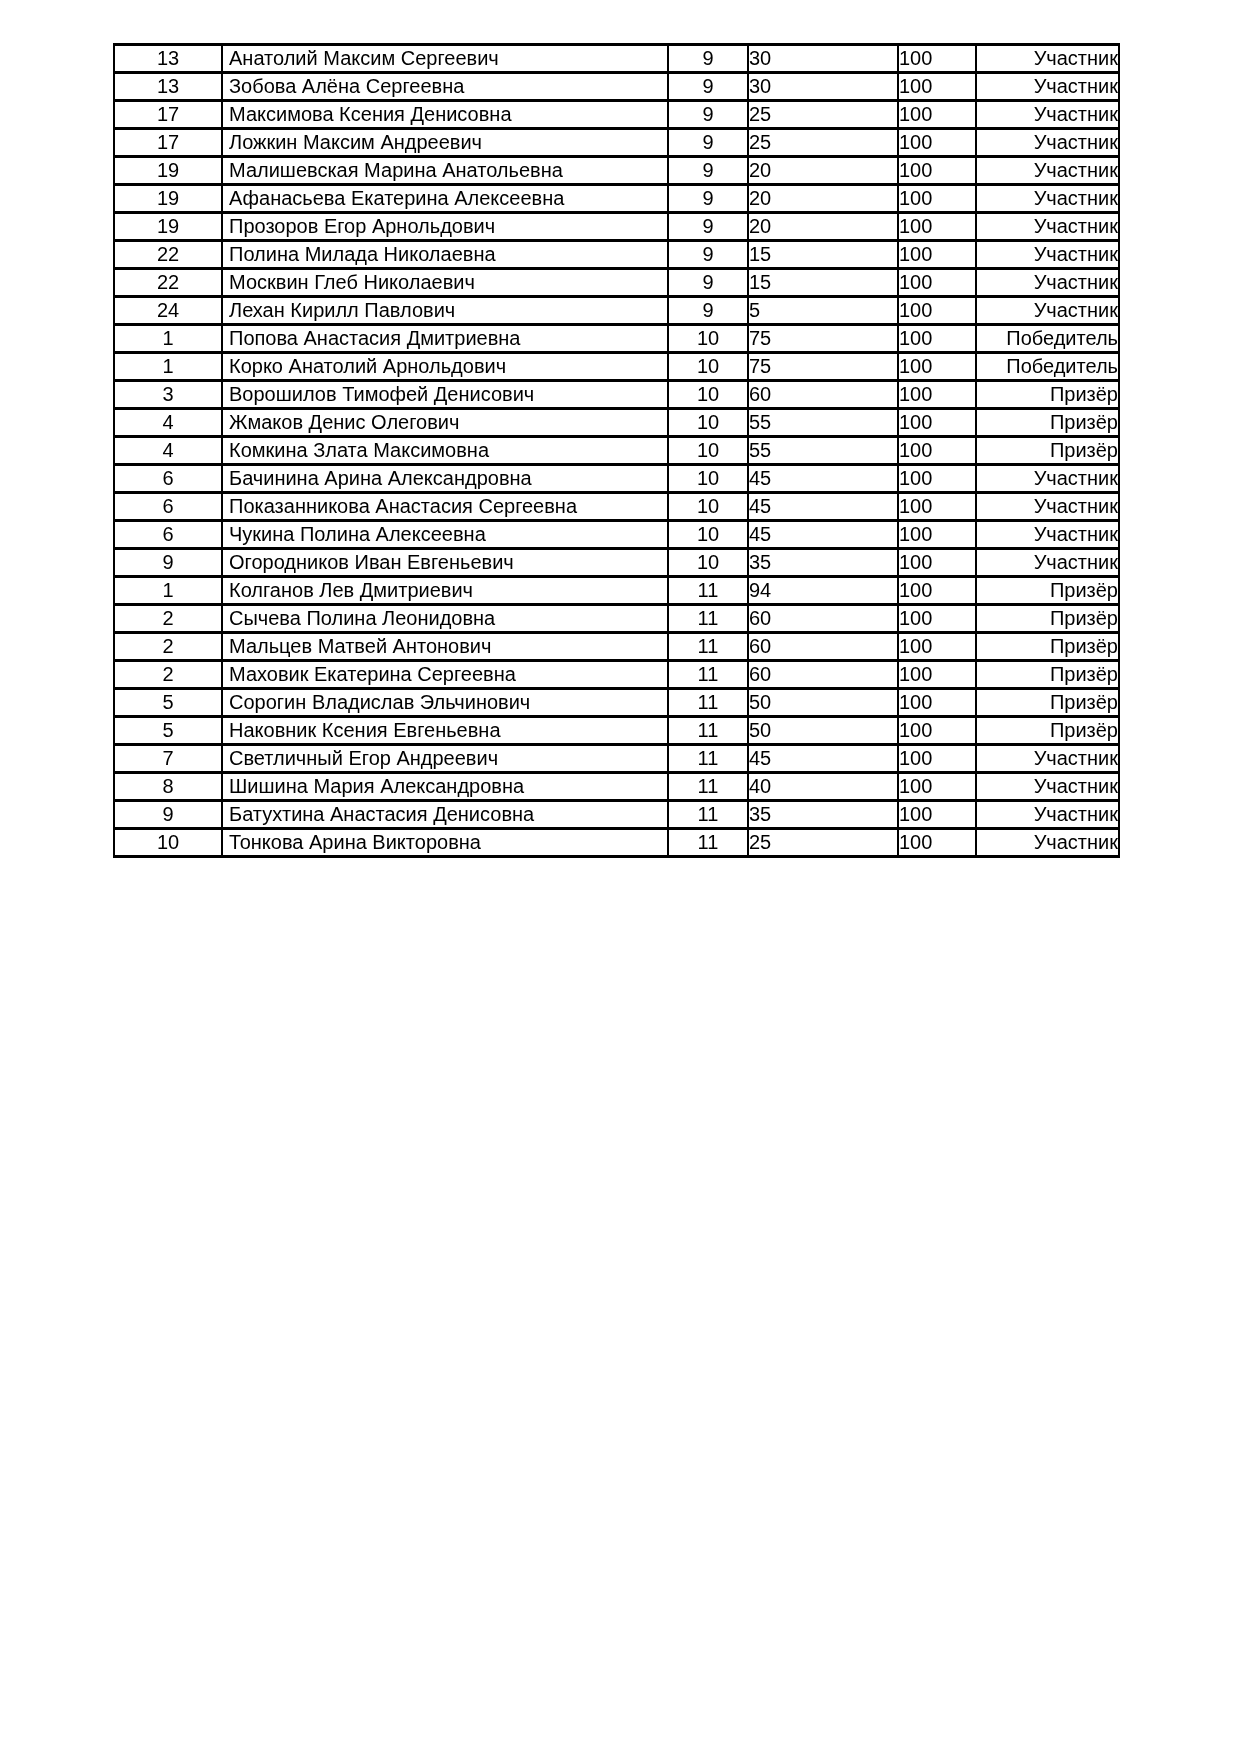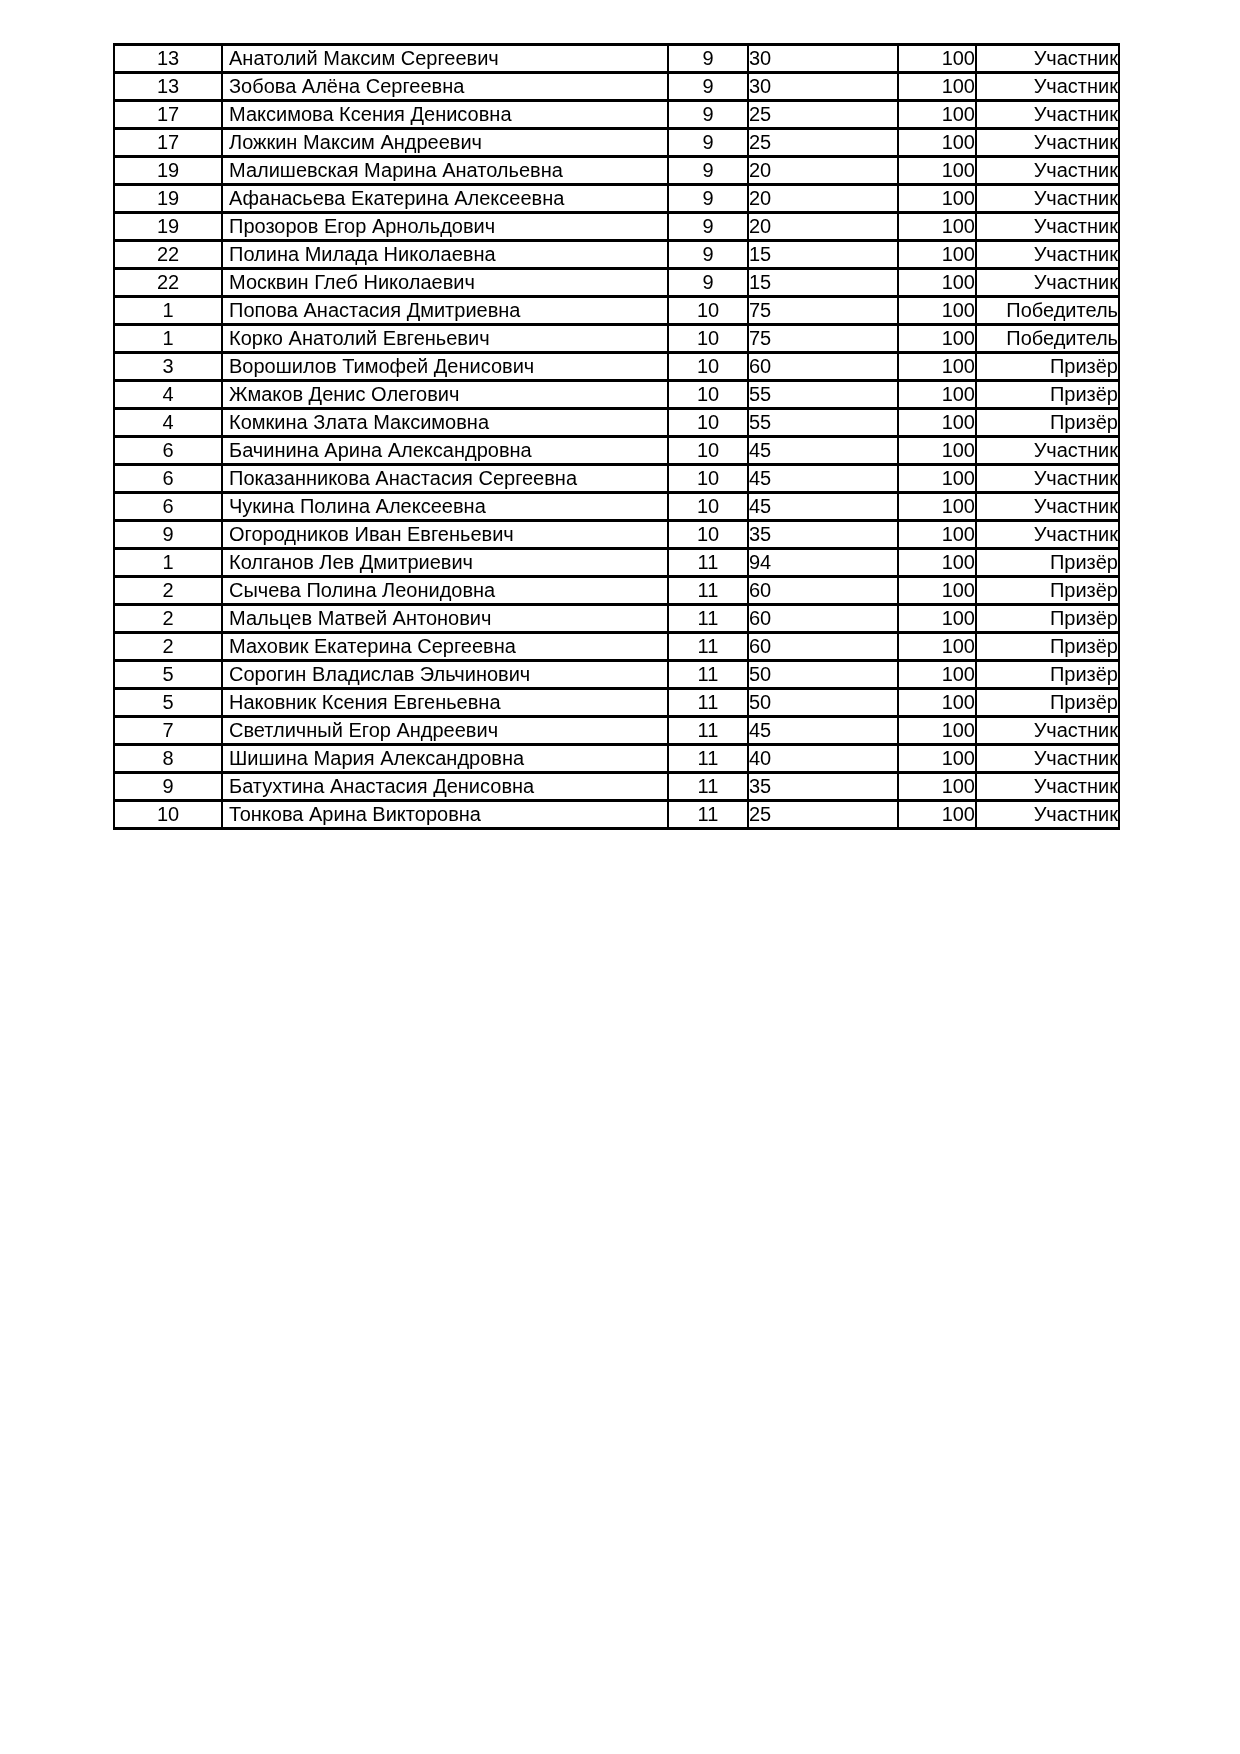--- a/index.html
+++ b/index.html
@@ -43,21 +43,21 @@
     font-size: 20px;
     line-height: 25px;
     white-space: nowrap;
     overflow: hidden;
     background: #ffffff;
   }
   table.results td.col-place     { text-align: center; }
   table.results td.col-name      { text-align: left; padding-left: 6px; }
   table.results td.col-grade     { text-align: center; }
   table.results td.col-score     { text-align: left; }
-  table.results td.col-max_score { text-align: right; }
+  table.results td.col-max_score { text-align: left; }
   table.results td.col-status    { text-align: right; }
 
   col.w-place     { width: 108px; }
   col.w-name      { width: 446px; }
   col.w-grade     { width: 80px;  }
   col.w-score     { width: 150px; }
   col.w-max_score { width: 78px;  }
   col.w-status    { width: 143px; }
 </style>
 </head>
@@ -140,30 +140,38 @@
         </tr>
         <tr>
           <td class="col-place">22</td>
           <td class="col-name">Москвин Глеб Николаевич</td>
           <td class="col-grade">9</td>
           <td class="col-score">15</td>
           <td class="col-max_score">100</td>
           <td class="col-status">Участник</td>
         </tr>
         <tr>
+          <td class="col-place">24</td>
+          <td class="col-name">Лехан Кирилл Павлович</td>
+          <td class="col-grade">9</td>
+          <td class="col-score">5</td>
+          <td class="col-max_score">100</td>
+          <td class="col-status">Участник</td>
+        </tr>
+        <tr>
           <td class="col-place">1</td>
           <td class="col-name">Попова Анастасия Дмитриевна</td>
           <td class="col-grade">10</td>
           <td class="col-score">75</td>
           <td class="col-max_score">100</td>
           <td class="col-status">Победитель</td>
         </tr>
         <tr>
           <td class="col-place">1</td>
-          <td class="col-name">Корко Анатолий Евгеньевич</td>
+          <td class="col-name">Корко Анатолий Арнольдович</td>
           <td class="col-grade">10</td>
           <td class="col-score">75</td>
           <td class="col-max_score">100</td>
           <td class="col-status">Победитель</td>
         </tr>
         <tr>
           <td class="col-place">3</td>
           <td class="col-name">Ворошилов Тимофей Денисович</td>
           <td class="col-grade">10</td>
           <td class="col-score">60</td>

